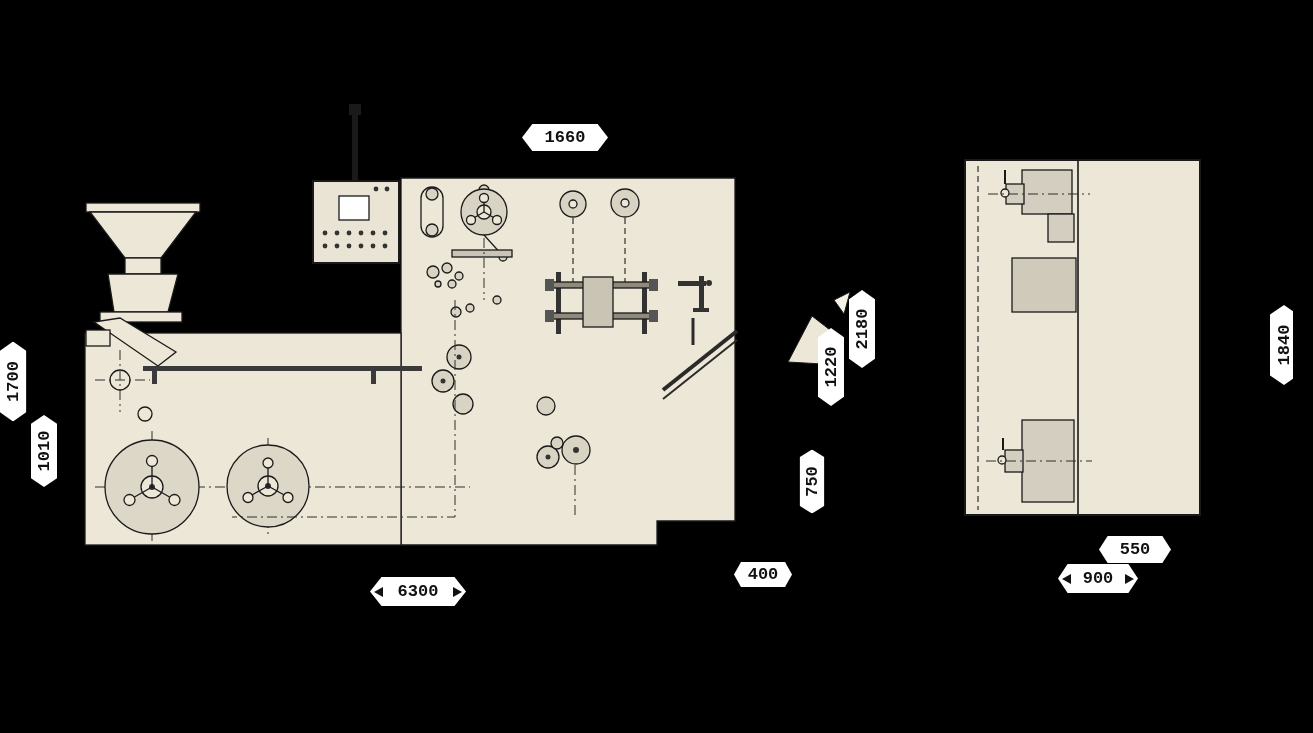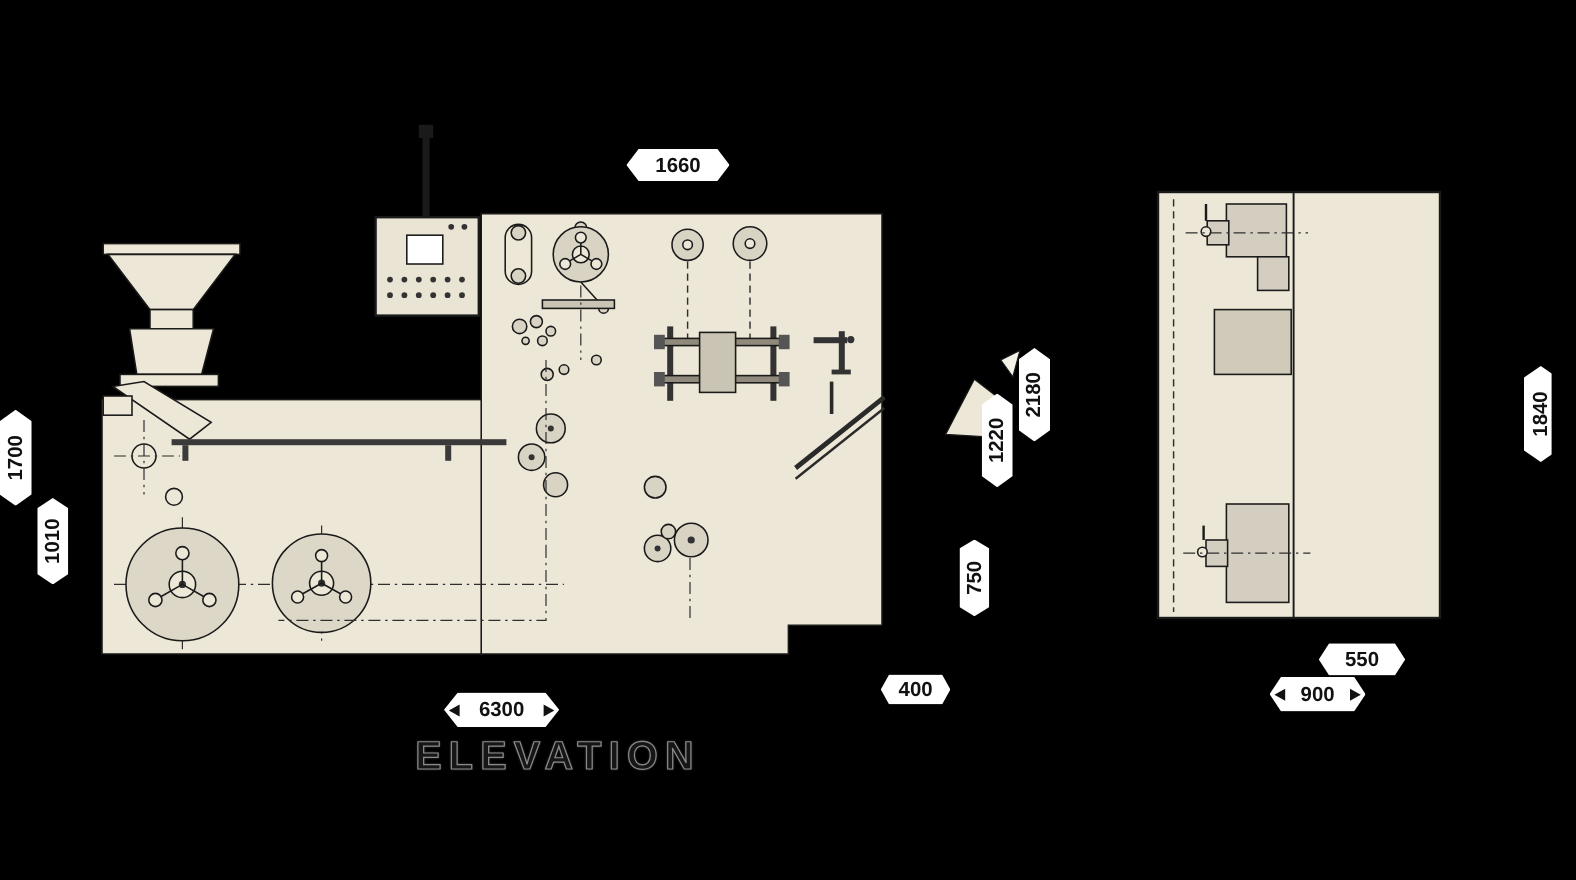--- a/index.html
+++ b/index.html
@@ -1,18 +1,18 @@
 <!DOCTYPE html>
 <html><head>
 <meta charset="utf-8">
 <style>
   html,body{margin:0;padding:0;background:#000;}
   #canvas{
     position:relative;width:1293px;height:733px;background:#000;overflow:hidden;
-    font-family:Liberation Sans, sans-serif;
+    font-family:Liberation Mono, monospace;
   }
   svg{position:absolute;left:0;top:0;}
   svg .cl{stroke:#2f2f2f;stroke-width:1;stroke-dasharray:10 4 2 4;fill:none;}
   svg .dash{stroke:#2f2f2f;stroke-width:1.2;stroke-dasharray:6 4;fill:none;}
   .badge{
     position:absolute;display:flex;align-items:center;justify-content:center;
     background:#fff;color:#111;font-weight:bold;font-size:17px;
     clip-path:polygon(12% 0,88% 0,100% 50%,88% 100%,12% 100%,0% 50%);
     white-space:nowrap;
   }
@@ -275,16 +275,15 @@
   </div>
 
   <div class="badge arrowed" style="left:1058px;top:564px;width:80px;height:29px">
     <span>900</span>
   </div>
 
   <div class="badge v" style="left:1244px;top:331px;width:80px;height:28px">
     <span>1840</span>
   </div>
 
-  <div class="view-label" style="left:340px;top:611px;width:250px">ELEVATION</div>
 
 
 </div>
 
 </body></html>

